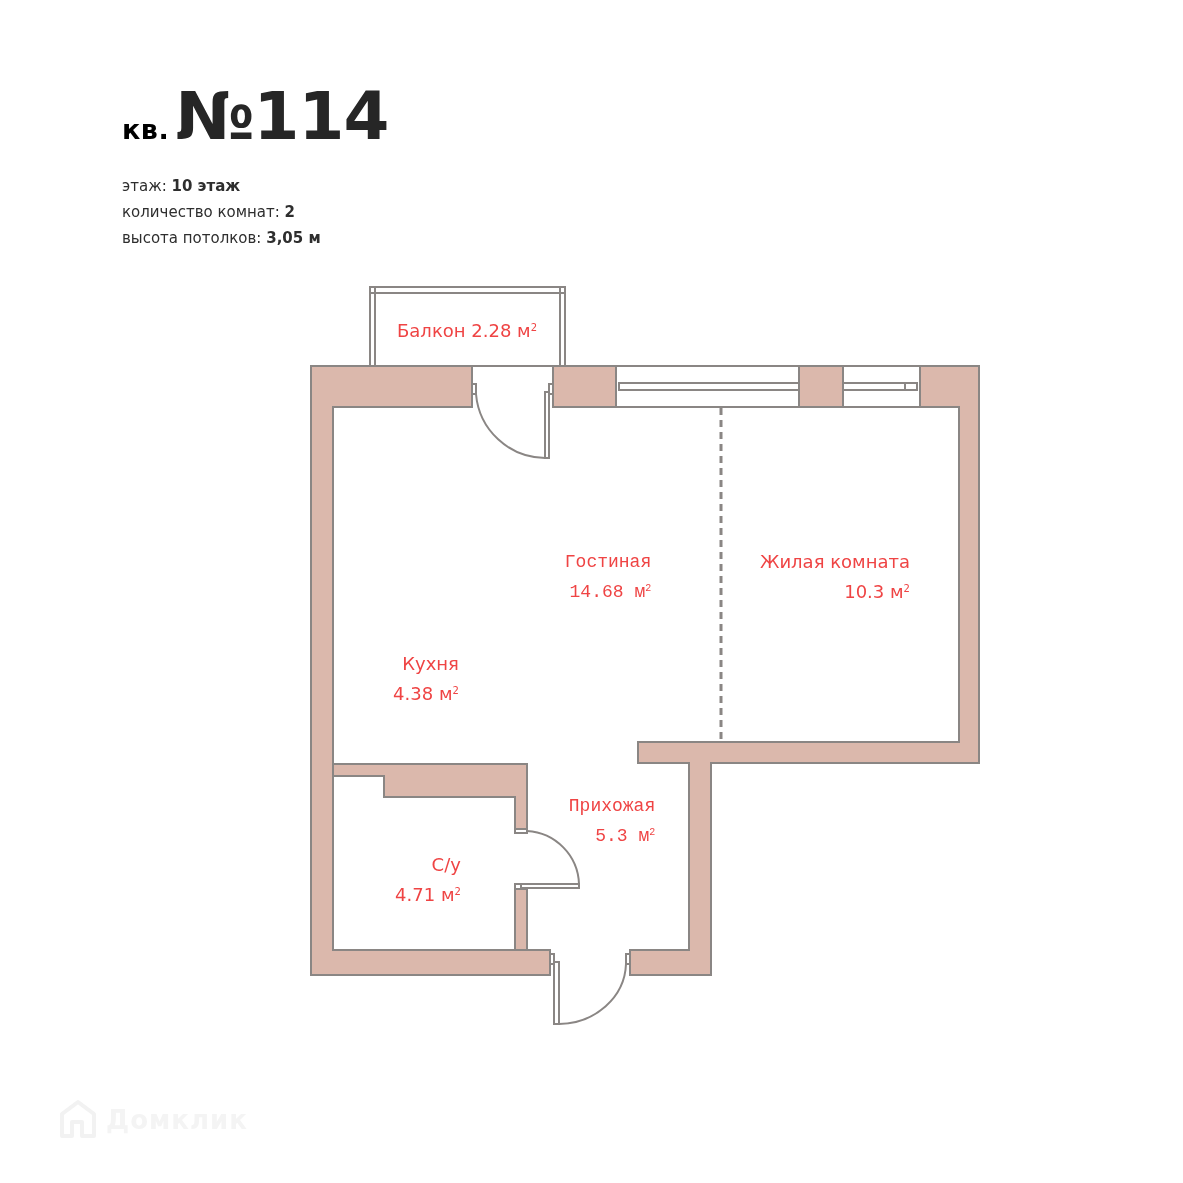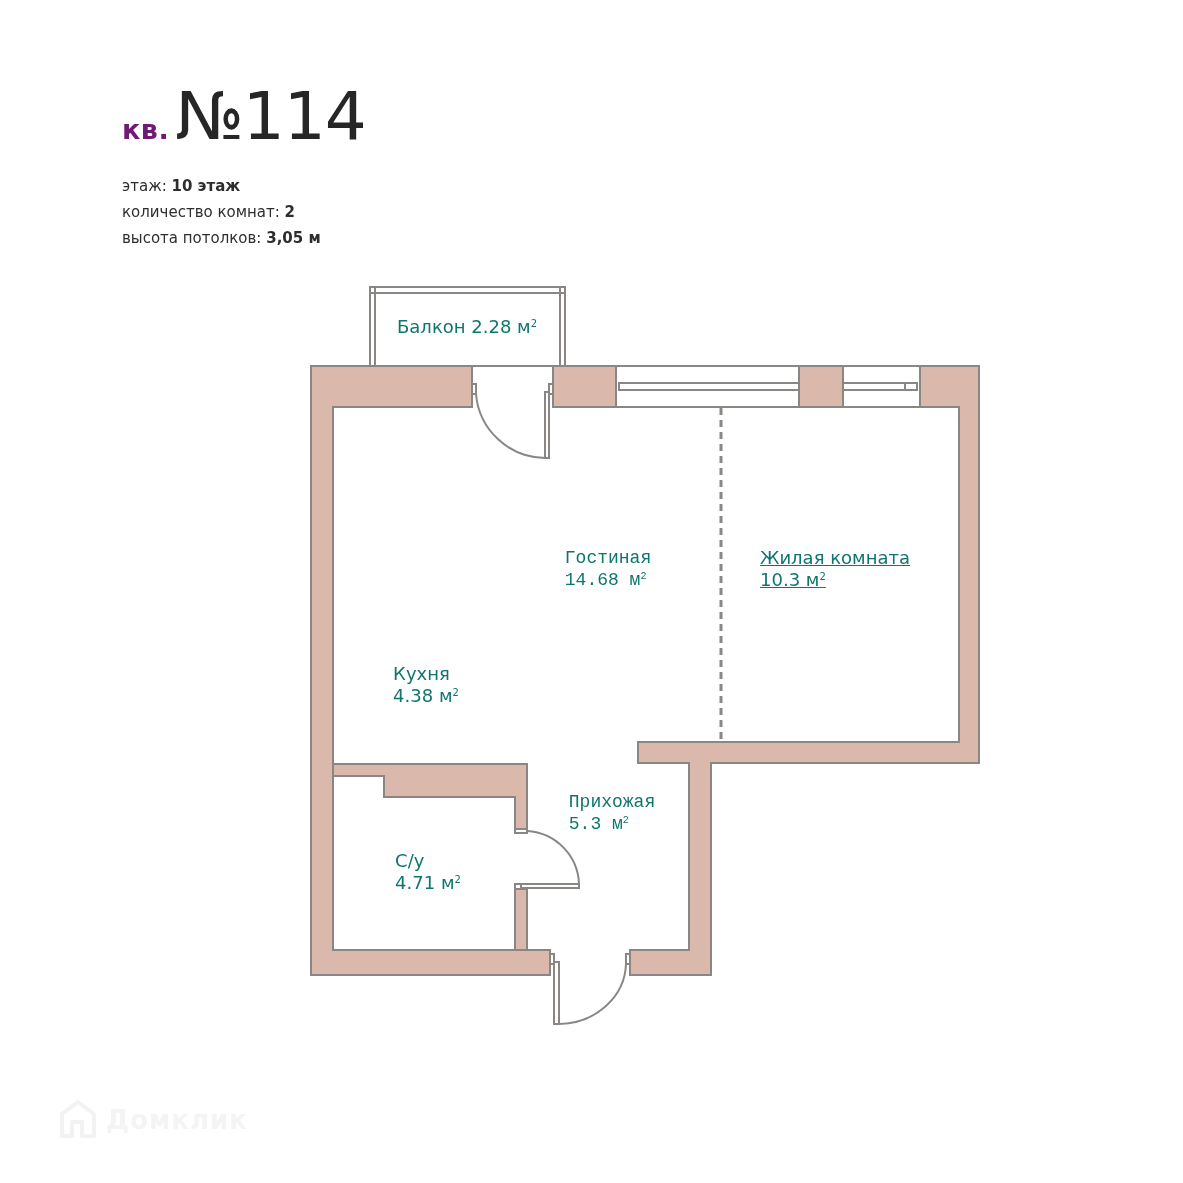--- a/index.html
+++ b/index.html
@@ -1,24 +1,24 @@
 <!DOCTYPE html>
 <html><head>
   <meta charset="utf-8">
   <style>
     html, body { margin: 0; padding: 0; background: #ffffff; }
     body { width: 1183px; height: 1183px; position: relative; overflow: hidden; font-family: "DejaVu Sans", sans-serif; color: #2b2b2b; }
     .title { position: absolute; left: 122px; top: 82px; display: flex; align-items: baseline; }
-    .title-prefix { font-size: 27px; font-weight: bold; letter-spacing: 0.5px; margin-right: 6px; color: #701a75; }
-    .title-num { font-size: 66px; font-weight: normal; color: #262626; letter-spacing: -1px; line-height: 70px; }
+    .title-prefix { font-size: 27px; font-weight: bold; letter-spacing: 0.5px; margin-right: 6px; color: #000000; }
+    .title-num { font-size: 66px; font-weight: bold; color: #262626; letter-spacing: -1px; line-height: 70px; }
     .specs { position: absolute; left: 122px; top: 173px; font-size: 15px; line-height: 26px; color: #2e2e2e; }
     .specs .row { white-space: nowrap; }
     .specs .val { font-weight: bold; text-align: right; }
     svg.plan { position: absolute; left: 0; top: 0; }
-    .room-label { position: absolute; text-align: left; color: #0f766e; font-size: 18px; line-height: 22px; transform: translateX(-50%); white-space: nowrap; }
+    .room-label { position: absolute; text-align: right; color: #ef4444; font-size: 18px; line-height: 30px; transform: translateX(-50%); white-space: nowrap; }
     .room-label sup { font-size: 10px; vertical-align: top; position: relative; top: -3px; }
     .logo { position: absolute; left: 58px; top: 1098px; display: flex; align-items: center; color: #f4f4f4; font-size: 26px; font-weight: bold; letter-spacing: 1px; }
     .logo svg { margin-right: 8px; }
   </style>
 </head>
 <body>
 
 <div class="title">
   <span class="title-prefix">кв.</span>
   <span class="title-num">№114</span>
@@ -85,26 +85,26 @@
   <line x1="721" y1="408" x2="721" y2="742" stroke="#8a8684" stroke-width="3" stroke-dasharray="7 5"></line>
 </svg>
 
 <div class="room-label" style="left:467px; top:316px;"><span>Балкон 2.28 м</span><sup>2</sup></div>
 
 <div class="room-label" style="left:608px; top:547px;font-family:Liberation Mono, monospace;">
   <div>Гостиная</div>
   <div><span>14.68 м</span><sup>2</sup></div>
 </div>
 
-<div class="room-label" style="left:835px; top:547px;text-decoration:underline;">
+<div class="room-label" style="left:835px; top:547px;">
   <div>Жилая комната</div>
   <div><span>10.3 м</span><sup>2</sup></div>
 </div>
 
-<div class="room-label" style="left:426px; top:663px;">
+<div class="room-label" style="left:426px; top:649px;">
   <div>Кухня</div>
   <div><span>4.38 м</span><sup>2</sup></div>
 </div>
 
 <div class="room-label" style="left:612px; top:791px;font-family:Liberation Mono, monospace;">
   <div>Прихожая</div>
   <div><span>5.3 м</span><sup>2</sup></div>
 </div>
 
 <div class="room-label" style="left:428px; top:850px;">

